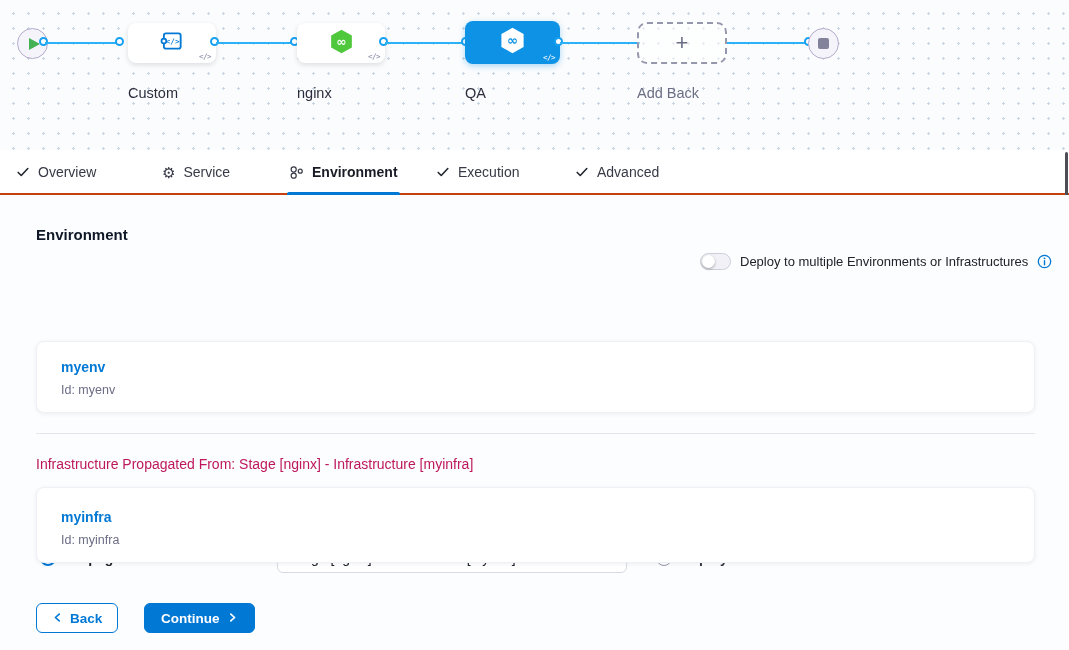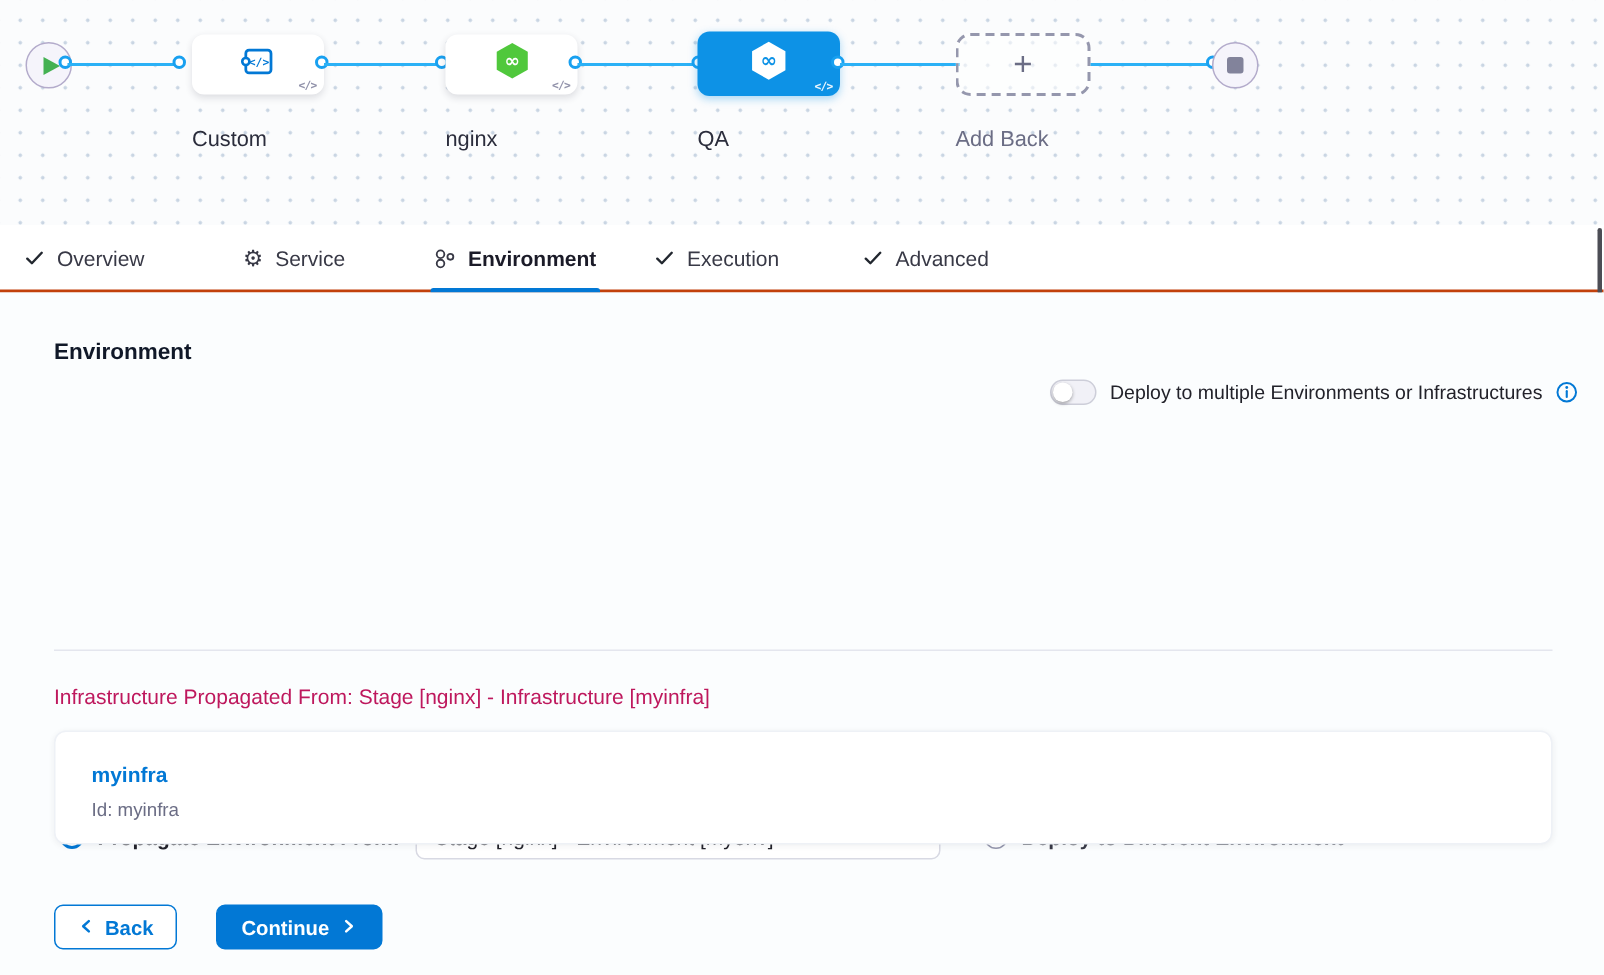--- a/index.html
+++ b/index.html
@@ -230,20 +230,24 @@
       <span>
         <svg width="14" height="14" viewBox="0 0 16 16">
             <path d="M4 6 L8 10.2 L12 6" stroke="#9293ab" stroke-width="1.6" fill="none" stroke-linecap="round" stroke-linejoin="round"></path>
           </svg>
       </span>
     </div>
     <div class="radio off"></div>
     <div class="radio-label-2">Deploy to Different Environment</div>
   </div>
 
+  <div class="env-card card-1">
+    <span class="card-name">myenv</span>
+    <div class="card-id">Id: myenv</div>
+  </div>
 
   <div class="divider"></div>
 
   <div class="infra-note">Infrastructure Propagated From: Stage [nginx] - Infrastructure [myinfra]</div>
 
   <div class="env-card card-2">
     <span class="card-name">myinfra</span>
     <div class="card-id">Id: myinfra</div>
   </div>
 

